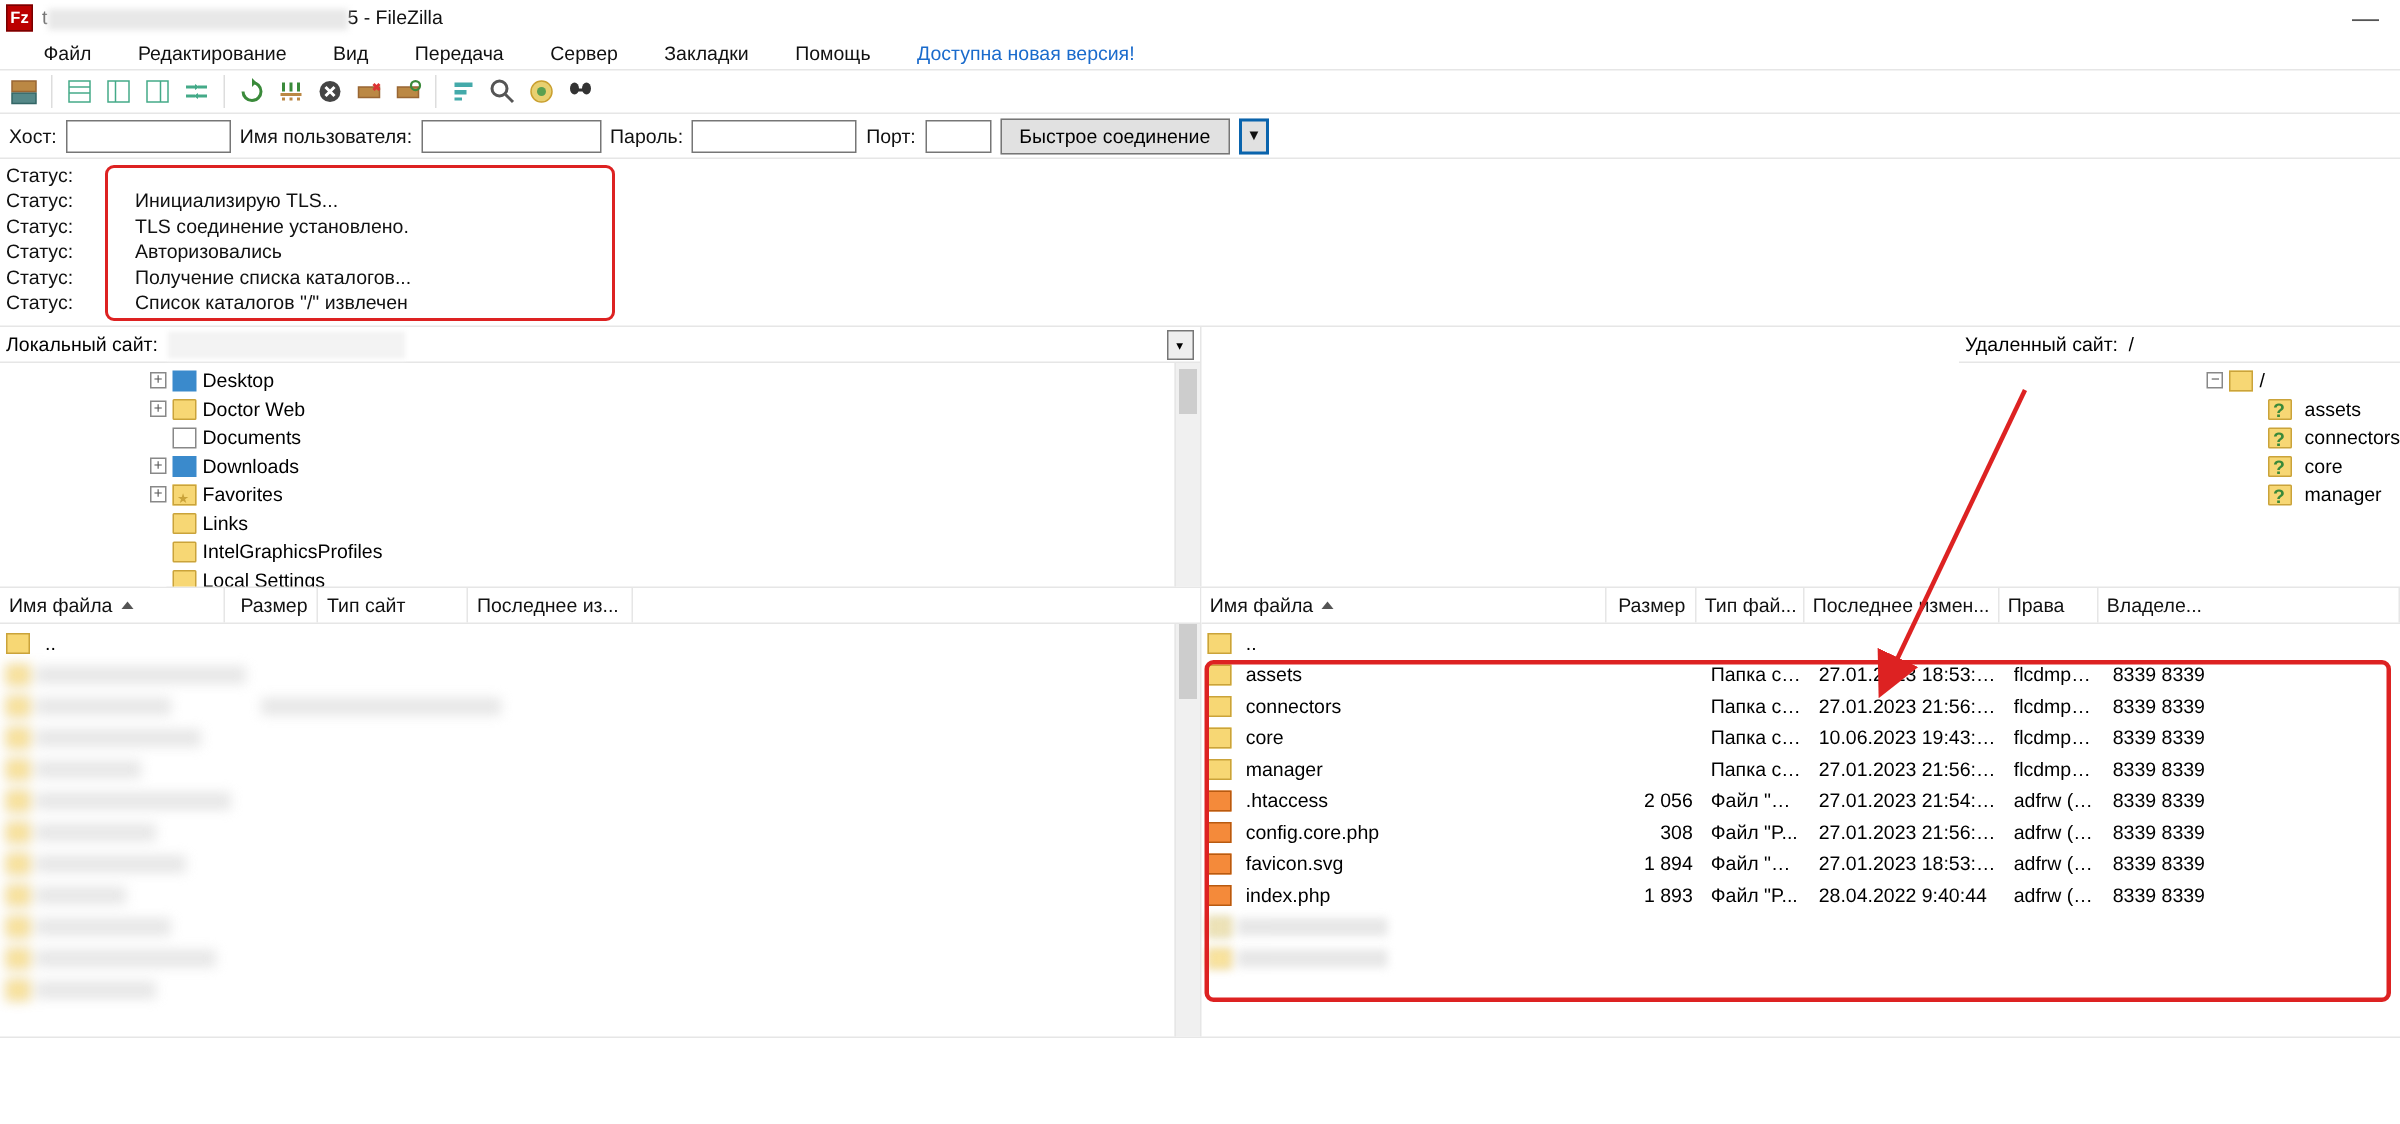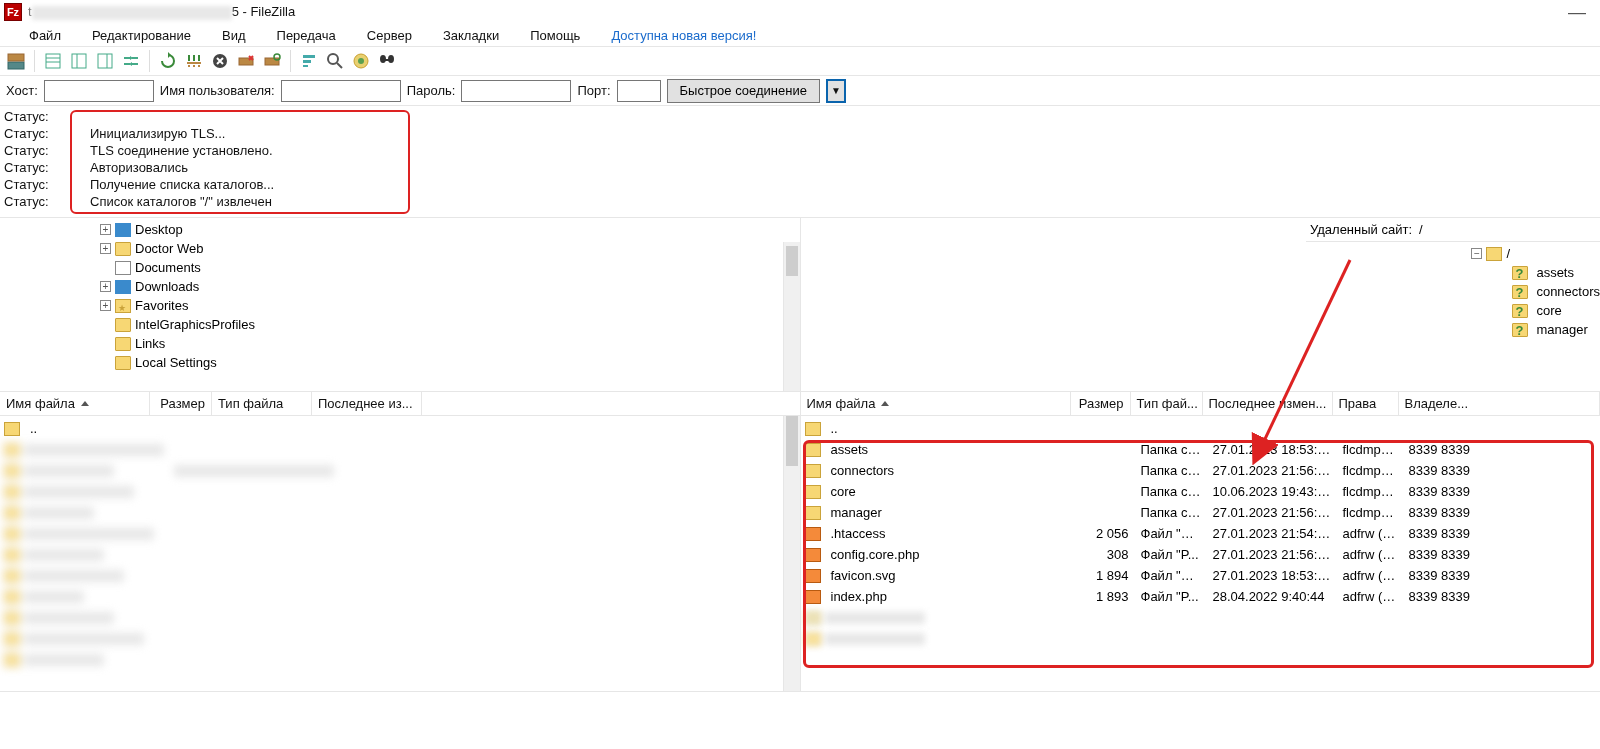--- a/index.html
+++ b/index.html
@@ -236,20 +236,26 @@
       </div>
       <div class="log-row">
         <span class="lbl">Статус:</span>
         <span class="msg">Список каталогов "/" извлечен</span>
       </div>
     </div>
 </div>
 
 <div class="split">
   <div class="pane">
+    <div class="path-bar">
+      <label>Локальный сайт:</label>
+      <input style="">
+      <span style="flex:1"></span>
+      <span class="dd">▾</span>
+    </div>
     <div class="tree" id="local-tree">
         <div class="node">
           <span class="exp">+</span>
           <span class="ic desktop"></span>
           <span>Desktop</span>
         </div>
         <div class="node">
           <span class="exp">+</span>
           <span class="ic folder"></span>
           <span>Doctor Web</span>
@@ -265,26 +271,26 @@
           <span>Downloads</span>
         </div>
         <div class="node">
           <span class="exp">+</span>
           <span class="ic fav"></span>
           <span>Favorites</span>
         </div>
         <div class="node">
           <span class="exp noexp"></span>
           <span class="ic folder"></span>
+          <span>Links</span>
+        </div>
+        <div class="node">
+          <span class="exp noexp"></span>
+          <span class="ic folder"></span>
           <span>IntelGraphicsProfiles</span>
-        </div>
-        <div class="node">
-          <span class="exp noexp"></span>
-          <span class="ic folder"></span>
-          <span>Links</span>
         </div>
         <div class="node">
           <span class="exp noexp"></span>
           <span class="ic folder"></span>
           <span>Local Settings</span>
         </div>
       </div>
     <div class="sb-v">
         <div class="thumb" style="top:4px;height:30px;"></div>
       </div>
@@ -336,21 +342,21 @@
         </div>
     </div>
   </div>
 </div>
 
 <div class="split2">
   <div class="flist">
     <div class="fhead">
       <div class="col sorted" style="width:150px">Имя файла</div>
       <div class="col" style="width:62px;justify-content:flex-end">Размер</div>
-      <div class="col" style="width:100px">Тип файла</div>
+      <div class="col" style="width:100px">Тип сайт</div>
       <div class="col" style="width:110px">Последнее из...</div>
     </div>
     <div class="fbody">
       <div class="frow">
           <span class="ic folder"></span>
           <span class="c">..</span>
         </div>
       <div class="blurred-list">
         <div class="frow">
             <span class="ic folder"></span>

